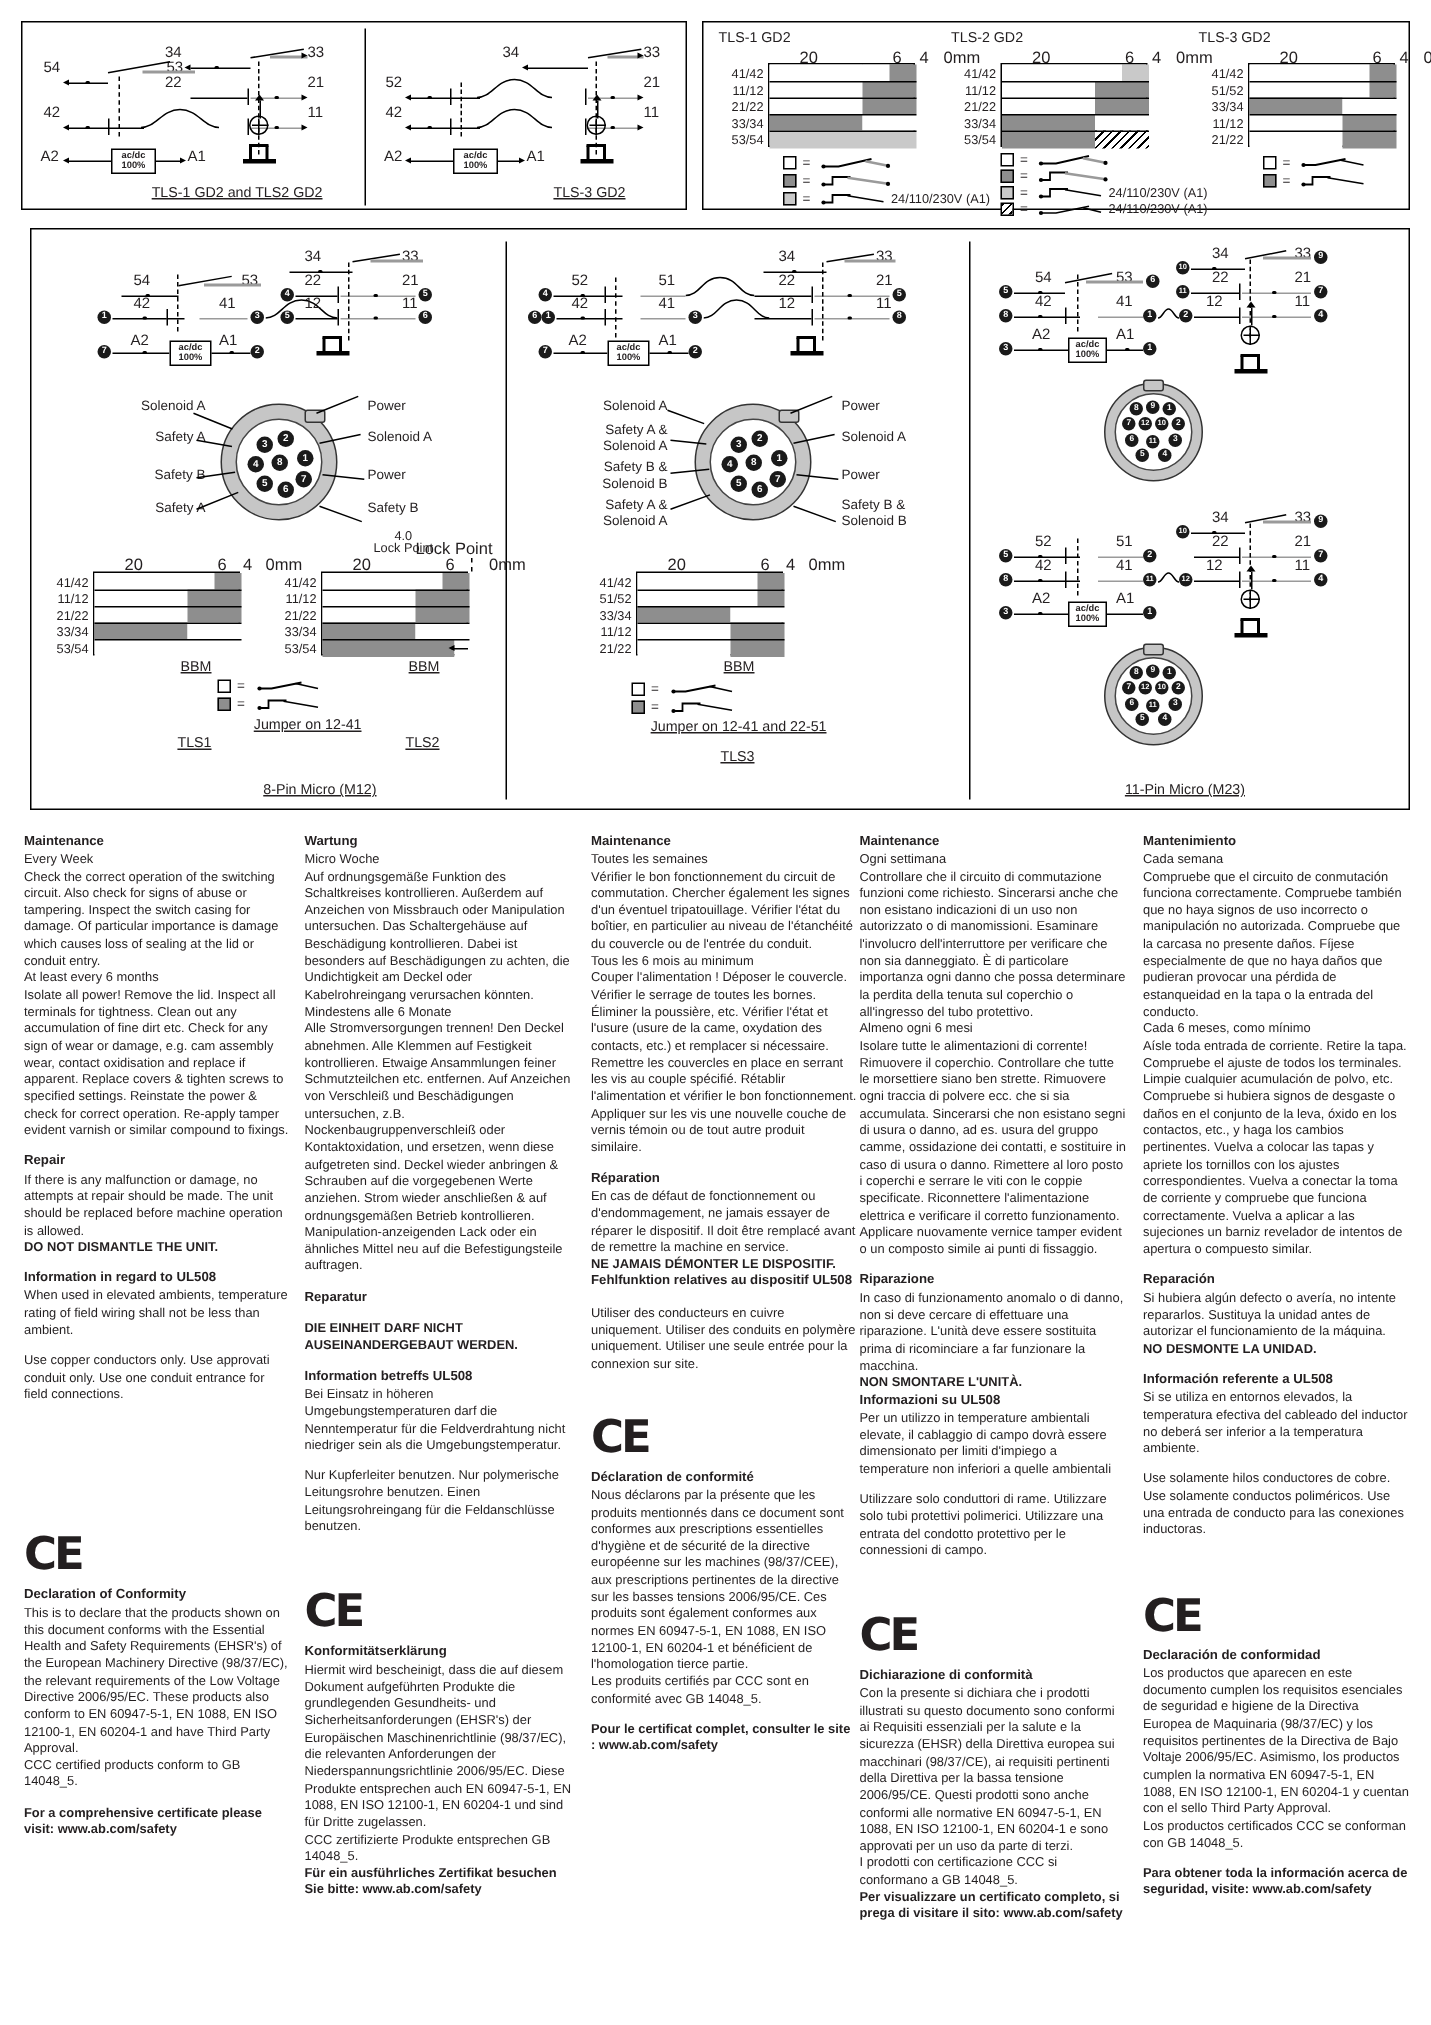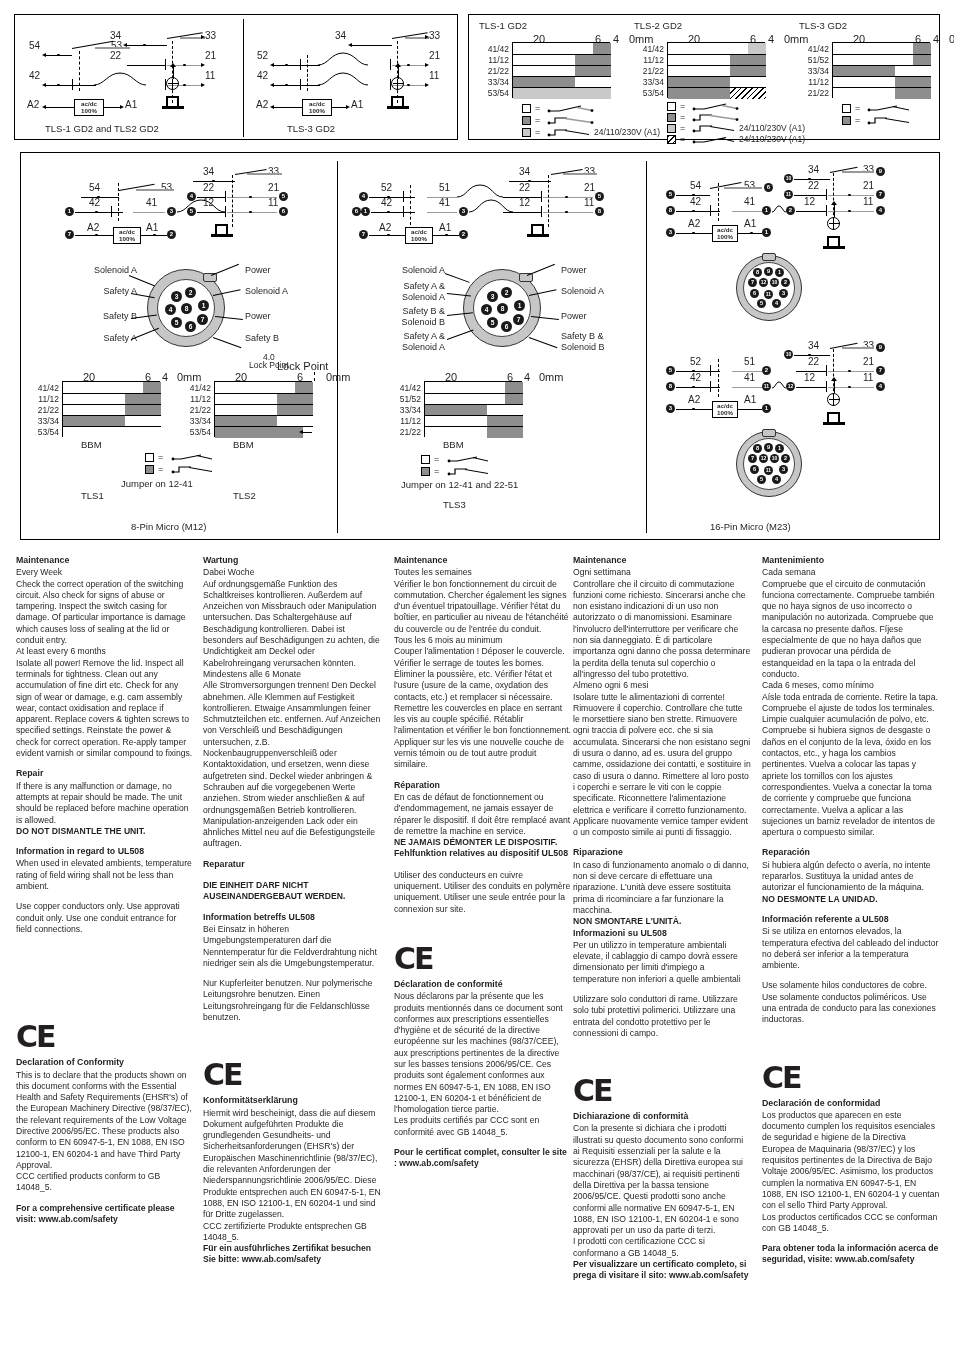--- a/index.html
+++ b/index.html
@@ -13,21 +13,21 @@
     overflow:hidden;
   }
 
   
   .panel { position:absolute; border:1.5px solid #000; background:#fff; }
 
   
   .circ { position:absolute; }
   .lbl { position:absolute; font-size:10px; line-height:1; white-space:nowrap; }
   .lbl.sm { font-size:8.5px; }
-  .cap { position:absolute; font-size:9.5px; text-align:left; white-space:nowrap; }
+  .cap { position:absolute; font-size:9.5px; text-align:right; white-space:nowrap;text-decoration:underline; }
   .wire { position:absolute; background:#000; height:1px; }
   .wireg { position:absolute; background:#9a9a9a; height:1.6px; }
   .dash { position:absolute; width:0; border-left:1px dashed #000; }
   .dot { position:absolute; width:2.6px; height:2.6px; background:#000; border-radius:50%; }
   .pin { position:absolute; width:9px; height:9px; border-radius:50%; background:#1a1a1a;
          color:#fff; font-size:6px; line-height:9px; text-align:center; font-weight:bold; }
   .acdc { position:absolute; border:1px solid #000; background:#fff;
           font-size:6.2px; line-height:6.6px; text-align:center; padding:1px 2px; font-weight:bold;}
   .arrowr { position:absolute; width:0;height:0;border-top:2.6px solid transparent;
             border-bottom:2.6px solid transparent;border-left:4px solid #000; }
@@ -903,21 +903,21 @@
       <div class="cpin" style="left:23px;top:23px;width:9px;height:9px;line-height:9px;font-size:5px;">12</div>
       <div class="cpin" style="left:34px;top:23px;width:9px;height:9px;line-height:9px;font-size:5px;">10</div>
       <div class="cpin" style="left:45px;top:23px;width:9px;height:9px;line-height:9px;font-size:5.6px;">2</div>
       <div class="cpin" style="left:14px;top:34px;width:9px;height:9px;line-height:9px;font-size:5.6px;">6</div>
       <div class="cpin" style="left:28px;top:35px;width:9px;height:9px;line-height:9px;font-size:5px;">11</div>
       <div class="cpin" style="left:43px;top:34px;width:9px;height:9px;line-height:9px;font-size:5.6px;">3</div>
       <div class="cpin" style="left:21px;top:44px;width:9px;height:9px;line-height:9px;font-size:5.6px;">5</div>
       <div class="cpin" style="left:36px;top:44px;width:9px;height:9px;line-height:9px;font-size:5.6px;">4</div>
     </div>
 
-    <div class="cap" style="left:62px;top:368px;width:120px;">16-Pin Micro (M23)</div>
+    <div class="cap" style="left:62px;top:368px;width:120px;">11-Pin Micro (M23)</div>
   </div>
 </div>
 
 <div class="col" style="left:16px;">
   <h4>Maintenance</h4>
   <p>Every Week</p>
   <p>Check the correct operation of the switching circuit. Also check for signs of abuse or tampering. Inspect the switch casing for damage. Of particular importance is damage which causes loss of sealing at the lid or conduit entry.</p>
   <p>At least every 6 months</p>
   <p>Isolate all power! Remove the lid. Inspect all terminals for tightness. Clean out any accumulation of fine dirt etc. Check for any sign of wear or damage, e.g. cam assembly wear, contact oxidisation and replace if apparent. Replace covers &amp; tighten screws to specified settings. Reinstate the power &amp; check for correct operation. Re-apply tamper evident varnish or similar compound to fixings.</p>
   <div class="sp"></div>
@@ -933,21 +933,21 @@
   <div class="ce">CE</div>
   <h4>Declaration of Conformity</h4>
   <p>This is to declare that the products shown on this document conforms with the Essential Health and Safety Requirements (EHSR's) of the European Machinery Directive (98/37/EC), the relevant requirements of the Low Voltage Directive 2006/95/EC. These products also conform to EN 60947-5-1, EN 1088, EN ISO 12100-1, EN 60204-1 and have Third Party Approval.</p>
   <p>CCC certified products conform to GB 14048_5.</p>
   <div class="sp"></div>
   <p class="b">For a comprehensive certificate please visit: www.ab.com/safety</p>
 </div>
 
 <div class="col" style="left:203px;">
   <h4>Wartung</h4>
-  <p>Dabei Woche</p>
+  <p>Micro Woche</p>
   <p>Auf ordnungsgemäße Funktion des Schaltkreises kontrollieren. Außerdem auf Anzeichen von Missbrauch oder Manipulation untersuchen. Das Schaltergehäuse auf Beschädigung kontrollieren. Dabei ist besonders auf Beschädigungen zu achten, die Undichtigkeit am Deckel oder Kabelrohreingang verursachen könnten.</p>
   <p>Mindestens alle 6 Monate</p>
   <p>Alle Stromversorgungen trennen! Den Deckel abnehmen. Alle Klemmen auf Festigkeit kontrollieren. Etwaige Ansammlungen feiner Schmutzteilchen etc. entfernen. Auf Anzeichen von Verschleiß und Beschädigungen untersuchen, z.B. Nockenbaugruppenverschleiß oder Kontaktoxidation, und ersetzen, wenn diese aufgetreten sind. Deckel wieder anbringen &amp; Schrauben auf die vorgegebenen Werte anziehen. Strom wieder anschließen &amp; auf ordnungsgemäßen Betrieb kontrollieren. Manipulation-anzeigenden Lack oder ein ähnliches Mittel neu auf die Befestigungsteile auftragen.</p>
   <div class="sp"></div>
   <h4>Reparatur</h4>
   <div class="sp"></div>
   <p class="b">DIE EINHEIT DARF NICHT AUSEINANDERGEBAUT WERDEN.</p>
   <div class="sp"></div>
   <h4>Information betreffs UL508</h4>
   <p>Bei Einsatz in höheren Umgebungstemperaturen darf die Nenntemperatur für die Feldverdrahtung nicht niedriger sein als die Umgebungstemperatur.</p>

